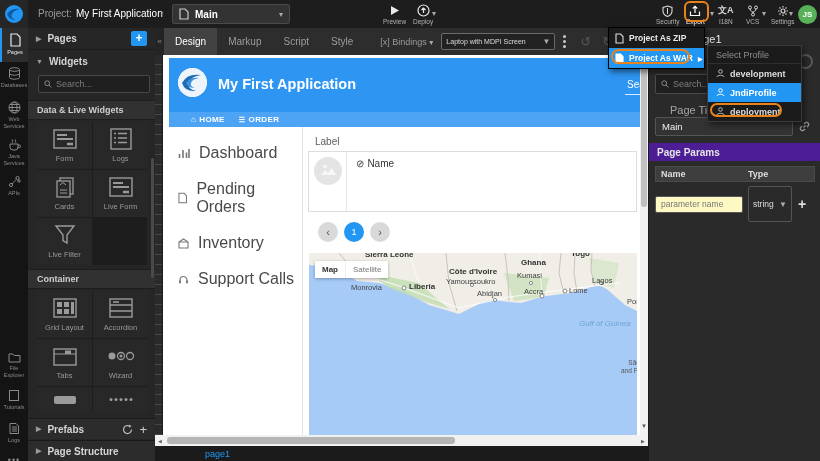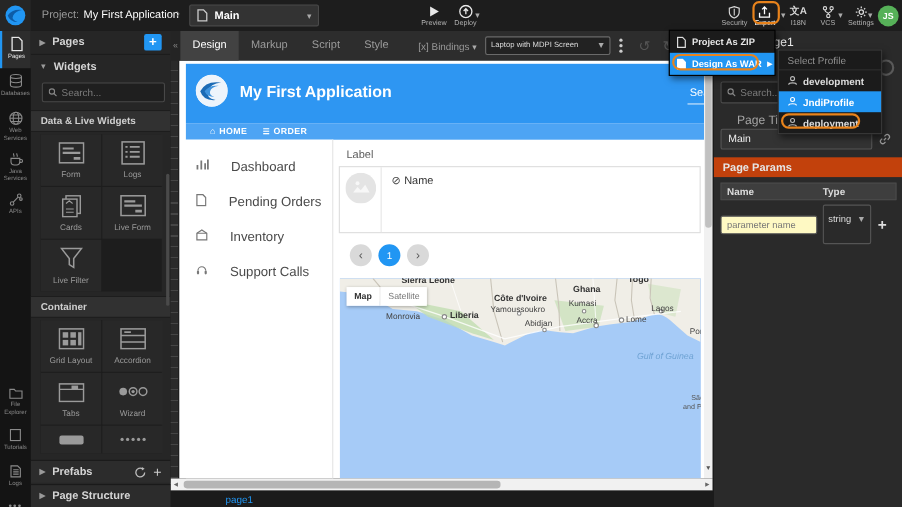--- a/index.html
+++ b/index.html
@@ -49,21 +49,21 @@
 
 #ruler{left:155px;top:55px;width:8px;height:380px;background:#2a2a2a;border-right:1px solid #1c1c1c;background-image:repeating-linear-gradient(to bottom,transparent 0,transparent 9px,#454545 9px,#454545 10px)}
 #canvas{left:163px;top:55px;width:477px;height:380px;background:#fff;overflow:hidden;z-index:5}
 #apphdr{left:6px;top:3px;width:471px;height:54px;background:#2e96f2}
 #applogo{left:9px;top:10px;width:29px;height:29px;border-radius:50%;background:#fff;overflow:hidden}
 #apptitle{left:49px;top:18px;color:#fff;font-size:14.5px;font-weight:bold}
 #appsearch{left:456px;top:21px;color:#fff;font-size:10px;border-bottom:1px solid #d7e9fb;padding:0 2px 4px 2px}
 #appnav{left:6px;top:57px;width:471px;height:15px;background:#4da4f4;display:flex;align-items:center;gap:14px;padding-left:22px}
 .navitem{color:#fff;font-size:8px;font-weight:bold;letter-spacing:.4px;display:flex;align-items:center;gap:3px}
 #appsidebar{left:6px;top:72px;width:134px;height:308px;background:#fff;border-right:1px solid #e4e4e4}
-.sbitem{display:flex;align-items:flex-start;gap:20px;padding:9px 0 9px 9px;color:#4a4a4a;font-size:12px}
+.sbitem{display:flex;align-items:center;gap:9px;padding:9px 0 9px 9px;color:#4a4a4a;font-size:16px}
 #lblLabel{left:152px;top:81px;color:#5d5d5d;font-size:10px}
 #card{left:145px;top:96px;width:329px;height:61px;border:1px solid #ddd;background:#fff}
 #cardimgcell{left:0;top:0;width:38px;height:59px;border-right:1px solid #e6e6e6;display:flex;align-items:flex-start;justify-content:center;padding-top:5px}
 #cardname{left:47px;top:6px;color:#333;font-size:10px;display:flex;align-items:center;gap:3px}
 #pager{left:155px;top:167px;display:flex;gap:6px}
 .pgbtn{width:20px;height:20px;border-radius:50%;background:#d9d9d9;color:#555;font-size:11px;display:flex;align-items:center;justify-content:center}
 .pgbtn.cur{background:#2196f3;color:#fff;font-size:9px}
 #map{left:146px;top:198px;width:328px;height:182px;overflow:hidden;background:#a6cbf7}
 .mapctl{position:absolute;left:6px;top:8px;display:flex;box-shadow:0 1px 3px rgba(0,0,0,.3)}
 .mapbtn{background:#fff;height:17px;display:flex;align-items:center;padding:0 7px;font-size:8px}
@@ -84,27 +84,27 @@
 #statusbar{left:155px;top:446px;width:493px;height:15px;background:#1b1b1b;z-index:6;display:flex;align-items:center}
 #statuspage{margin-left:50px;color:#2196f3;font-size:9px}
 
 #rightpanel{left:648px;top:28px;width:172px;height:433px;background:#2a2a2a;z-index:20;border-left:1px solid #1a1a1a}
 #rptitle{left:42px;top:5px;color:#e8e8e8;font-size:11px}
 #rpcircle{left:149px;top:26px;width:15px;height:15px;border:2px solid #5a5a5a;border-radius:50%}
 #rpsearch{left:6px;top:46px;width:103px;height:20px;background:#1f1f1f;border:1px solid #4a4a4a;border-radius:2px;color:#7d7d7d;font-size:9px;display:flex;align-items:center;padding:0 5px;gap:4px}
 #rptitlelbl{left:21px;top:76px;color:#a5a5a5;font-size:11px}
 #rpinput{left:6px;top:89px;width:138px;height:19px;background:#333;border:1px solid #555;border-radius:2px;color:#eee;font-size:9.5px;display:flex;align-items:center;padding:0 6px}
 #rplink{left:150px;top:93px}
-#rpparams{left:0px;top:115px;width:172px;height:18px;background:#c2410c;color:#e5e5e5;font-size:10px;font-weight:bold;display:flex;align-items:center;padding-left:8px}
+#rpparams{left:0px;top:115px;width:172px;height:18px;background:#4c1d95;color:#e5e5e5;font-size:10px;font-weight:bold;display:flex;align-items:center;padding-left:8px}
 #rptable{left:6px;top:138px;width:160px}
 #rpthead{display:flex;height:16px;background:#3e3e3e;border:1px solid #4a4a4a;align-items:center}
 #rpthead .th{color:#ddd;font-size:9px;font-weight:bold}
 #rprow{display:flex;margin-top:4px;align-items:center}
 #paraminput{width:88px;height:17px;background:#fef9c3;border:1px solid #555;border-radius:2px;color:#777;font-size:8.5px;display:flex;align-items:center;padding:0 5px}
-#typesel{width:44px;height:17px;margin-left:5px;background:#2a2a2a;border:1px solid #555;border-radius:2px;color:#ddd;font-size:8.5px;display:flex;align-items:flex-end;padding:17px 4px;justify-content:space-between}
+#typesel{width:44px;height:17px;margin-left:5px;background:#2a2a2a;border:1px solid #555;border-radius:2px;color:#ddd;font-size:8.5px;display:flex;align-items:center;padding:17px 4px;justify-content:space-between}
 #addparam{margin-left:6px;color:#ddd;font-size:14px;font-weight:bold}
 
 #exportmenu{left:608px;top:27px;width:97px;background:#1b1b1b;border:1px solid #000;z-index:60;box-shadow:2px 3px 6px rgba(0,0,0,.5)}
 .menuitem{height:20px;display:flex;align-items:center;padding:0 6px;gap:5px;color:#e8e8e8;font-size:8.5px;font-weight:bold;white-space:nowrap}
 .menuitem svg{flex-shrink:0}
 .menuitem.sel{background:#2196f3;color:#fff}
 .menuarrow{margin-left:auto;font-size:6px;color:#fff}
 #warhl{left:611px;top:49px;width:79px;height:15px;border:2px solid #e8831c;border-radius:8px;z-index:65}
 #submenu{left:707px;top:45px;width:95px;background:#1b1b1b;border:1px solid #3a3a3a;z-index:70;box-shadow:2px 3px 6px rgba(0,0,0,.5)}
 #submhdr{height:18px;display:flex;align-items:center;padding:0 8px;color:#8f8f8f;font-size:9px;border-bottom:1px solid #2e2e2e}
@@ -605,21 +605,21 @@
     <div class="menuitem">
       <svg width="9" height="11" viewBox="0 0 9 11">
           <path d="M1 1 h4.5 l2.5 2.5 v6.5 h-7 Z" fill="none" stroke="#ddd" stroke-width="1.1"></path>
         </svg>
       <span>Project As ZIP</span>
     </div>
     <div class="menuitem sel">
       <svg width="9" height="11" viewBox="0 0 9 11">
           <path d="M1 1 h4.5 l2.5 2.5 v6.5 h-7 Z" fill="#fff" stroke="#fff" stroke-width="1.1"></path>
         </svg>
-      <span>Design As WAR</span>
+      <span>Project As WAR</span>
       <span class="menuarrow">▶</span>
     </div>
   </div>
   <div class="abs" id="warhl"></div>
 
   <div class="abs" id="submenu">
     <div id="submhdr">Select Profile</div>
     <div class="subitem">
       <svg width="9" height="9" viewBox="0 0 9 9">
           <circle cx="4.5" cy="2.5" r="1.8" fill="none" stroke="#bbb"></circle>

